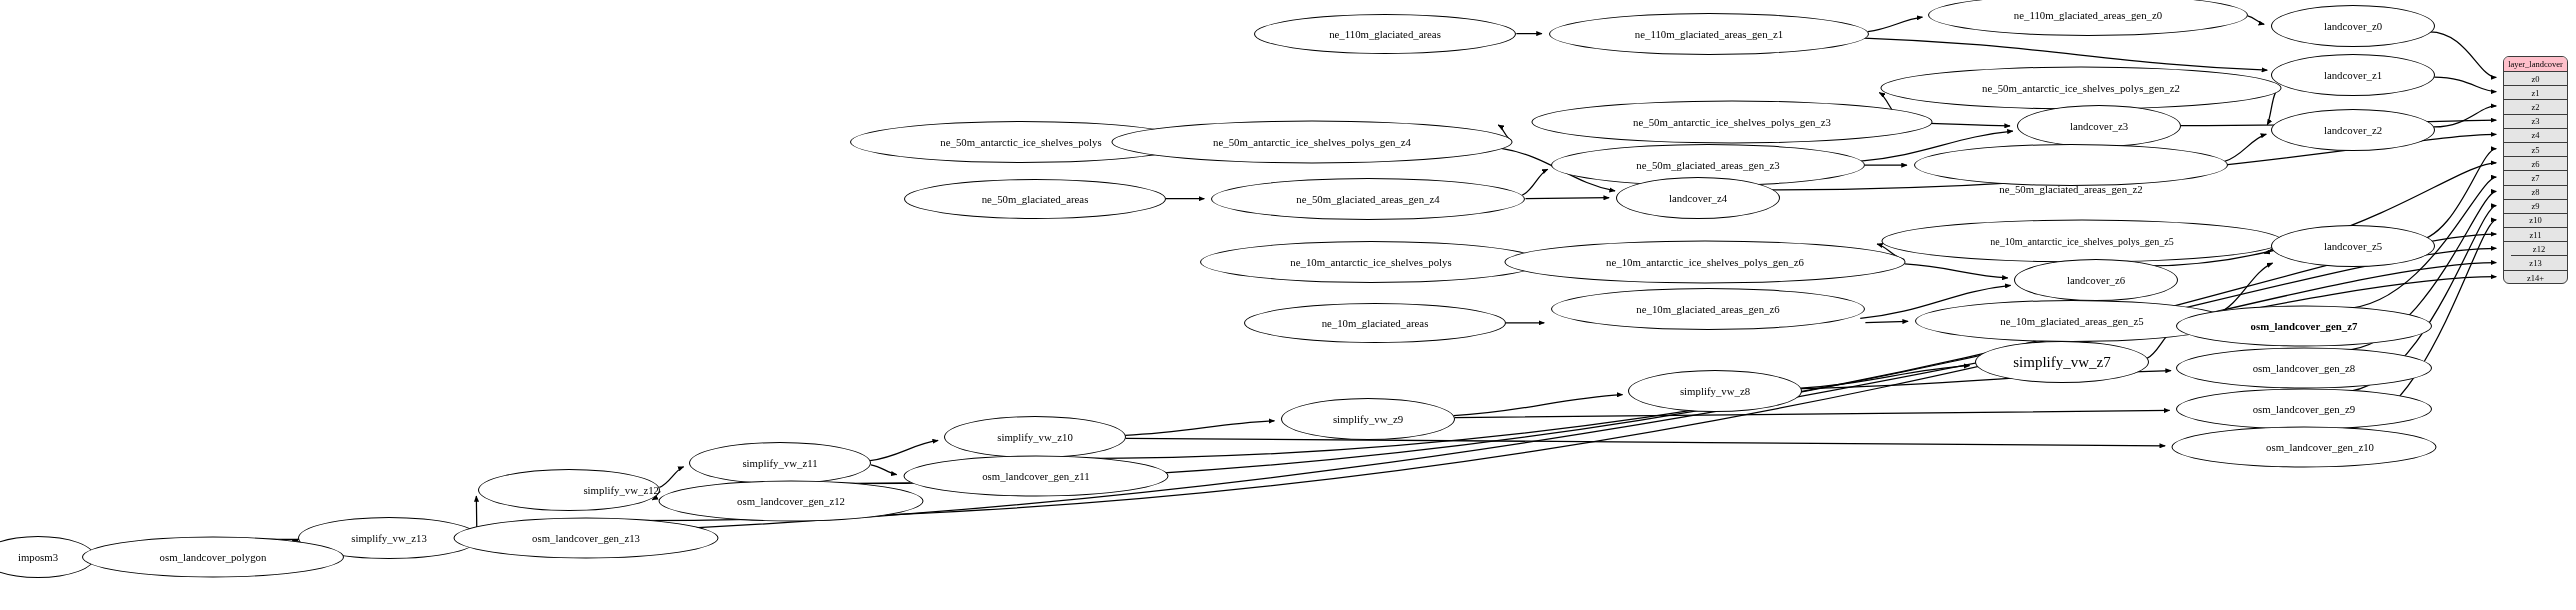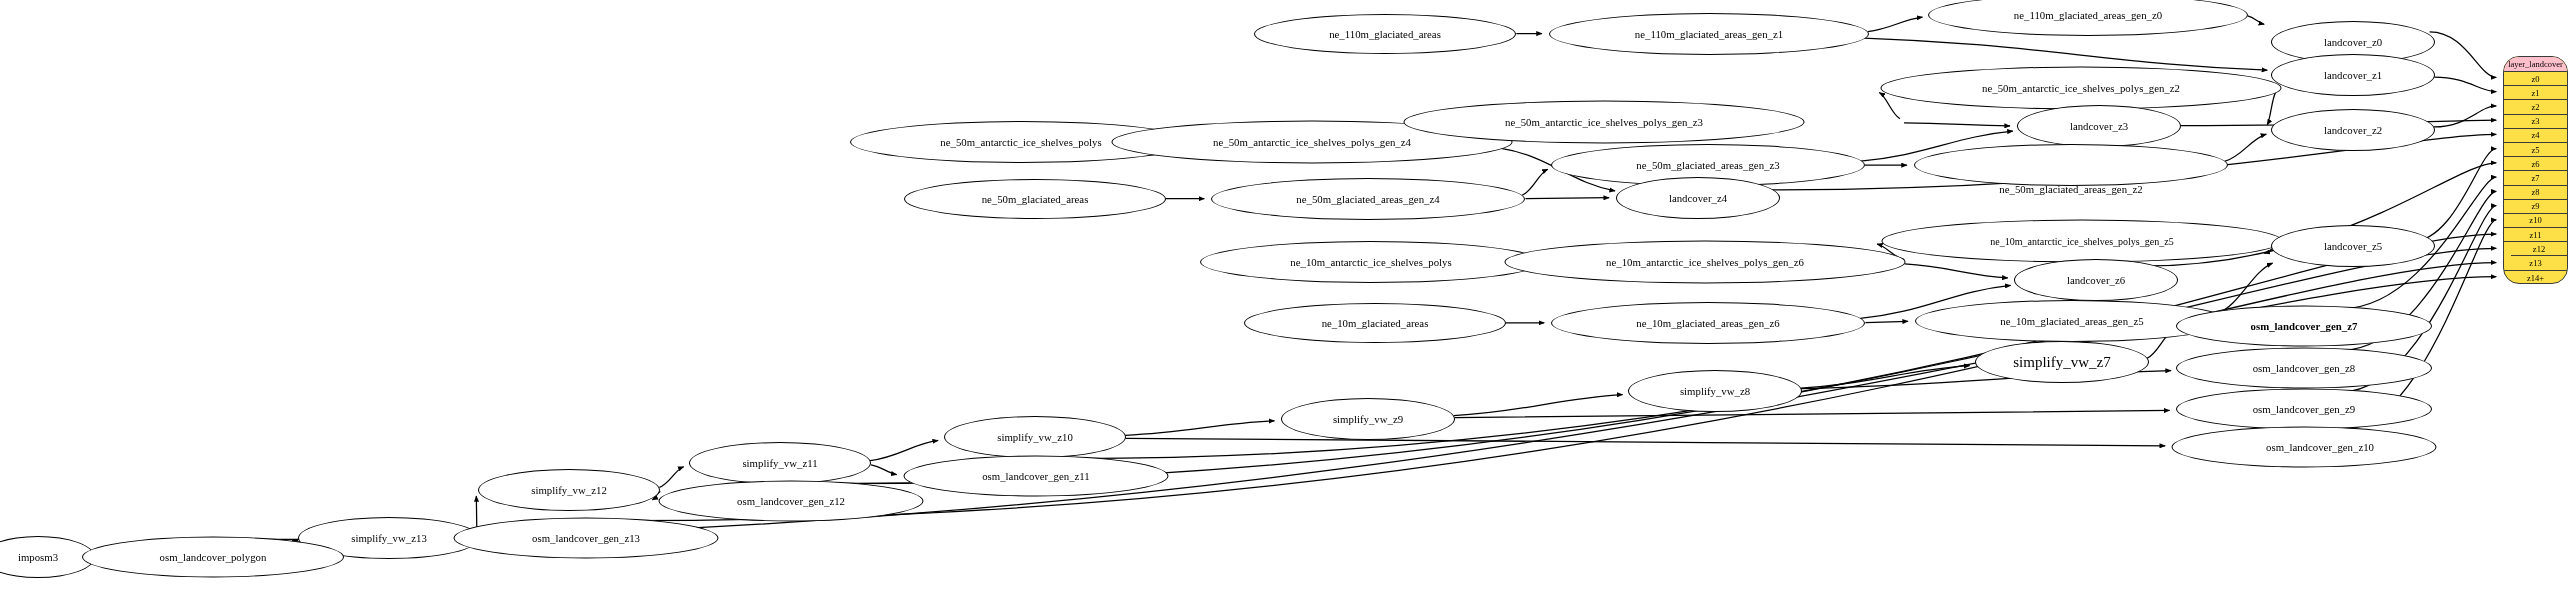--- a/index.html
+++ b/index.html
@@ -8,22 +8,22 @@
   #stage{position:relative;width:2576px;height:611px;background:#ffffff;overflow:hidden;}
   #edges{position:absolute;left:0;top:0;width:2576px;height:611px;}
   .node{position:absolute;transform:translate(-50%,-50%);
         display:flex;align-items:center;justify-content:center;
         border:0.9px solid #000000;border-radius:50%;
         background:#ffffff;color:#000000;
         font-family:"Liberation Serif","DejaVu Serif",serif;
         white-space:nowrap;box-sizing:border-box;}
   .node span{display:block;line-height:1;}
   .rec{position:absolute;transform:translate(0,-50%);
-       border:0.9px solid #3b3b3b;border-radius:16px;
-       background:#fde047;box-sizing:border-box;overflow:hidden;}
+       border:0.9px solid #3b3b3b;border-radius:6px;
+       background:#e5e5e5;box-sizing:border-box;overflow:hidden;}
   .rec .rrow{display:flex;align-items:center;justify-content:center;
              border-bottom:0.9px solid #3b3b3b;box-sizing:border-box;
              color:#000;font-family:"Liberation Serif","DejaVu Serif",serif;}
   .rec .rrow:last-child{border-bottom:none;}
   .rec .rhead{background:#ffc0cb;}
 </style>
 </head>
 <body>
 
 <div id="stage">
@@ -93,39 +93,39 @@
   <div id="node-layer">
       <div class="node" style="left: 1385px; top: 34px; width: 262px; height: 40px;">
         <span style="font-size: 10.8px;">ne_110m_glaciated_areas</span>
       </div>
       <div class="node" style="left: 1709px; top: 34px; width: 320px; height: 42px;">
         <span style="font-size: 10.8px;">ne_110m_glaciated_areas_gen_z1</span>
       </div>
       <div class="node" style="left: 2088px; top: 15px; width: 320px; height: 42px;">
         <span style="font-size: 10.8px;">ne_110m_glaciated_areas_gen_z0</span>
       </div>
-      <div class="node" style="left: 2353px; top: 42px; width: 164px; height: 42px;">
+      <div class="node" style="left: 2353px; top: 26px; width: 164px; height: 42px;">
         <span style="font-size: 10.8px;">landcover_z0</span>
       </div>
       <div class="node" style="left: 2353px; top: 75px; width: 164px; height: 42px;">
         <span style="font-size: 10.8px;">landcover_z1</span>
       </div>
       <div class="node" style="left: 2081px; top: 88px; width: 401px; height: 43px;">
         <span style="font-size: 10.8px;">ne_50m_antarctic_ice_shelves_polys_gen_z2</span>
       </div>
       <div class="node" style="left: 2353px; top: 130px; width: 164px; height: 42px;">
         <span style="font-size: 10.8px;">landcover_z2</span>
       </div>
       <div class="node" style="left: 1021px; top: 142px; width: 342px; height: 42px;">
         <span style="font-size: 10.8px;">ne_50m_antarctic_ice_shelves_polys</span>
       </div>
       <div class="node" style="left: 1312px; top: 142px; width: 401px; height: 43px;">
         <span style="font-size: 10.8px;">ne_50m_antarctic_ice_shelves_polys_gen_z4</span>
       </div>
-      <div class="node" style="left: 1604px; top: 122px; width: 401px; height: 43px;">
+      <div class="node" style="left: 1732px; top: 122px; width: 401px; height: 43px;">
         <span style="font-size: 10.8px;">ne_50m_antarctic_ice_shelves_polys_gen_z3</span>
       </div>
       <div class="node" style="left: 2099px; top: 126px; width: 164px; height: 42px;">
         <span style="font-size: 10.8px;">landcover_z3</span>
       </div>
       <div class="node" style="left: 1708px; top: 165px; width: 314px; height: 42px;">
         <span style="font-size: 10.8px;">ne_50m_glaciated_areas_gen_z3</span>
       </div>
       <div class="node" style="left: 2071px; top: 165px; width: 314px; height: 42px;">
         <span style="font-size: 10.8px; margin-top: 48px;">ne_50m_glaciated_areas_gen_z2</span>
@@ -150,21 +150,21 @@
       </div>
       <div class="node" style="left: 1705px; top: 262px; width: 401px; height: 43px;">
         <span style="font-size: 10.8px;">ne_10m_antarctic_ice_shelves_polys_gen_z6</span>
       </div>
       <div class="node" style="left: 2096px; top: 280px; width: 164px; height: 42px;">
         <span style="font-size: 10.8px;">landcover_z6</span>
       </div>
       <div class="node" style="left: 1375px; top: 323px; width: 262px; height: 40px;">
         <span style="font-size: 10.8px;">ne_10m_glaciated_areas</span>
       </div>
-      <div class="node" style="left: 1708px; top: 323px; width: 314px; height: 42px;">
+      <div class="node" style="left: 1708px; top: 309px; width: 314px; height: 42px;">
         <span style="font-size: 10.8px;">ne_10m_glaciated_areas_gen_z6</span>
       </div>
       <div class="node" style="left: 2072px; top: 321px; width: 314px; height: 42px;">
         <span style="font-size: 10.8px;">ne_10m_glaciated_areas_gen_z5</span>
       </div>
       <div class="node" style="left: 2304px; top: 326px; width: 256px; height: 41px; font-weight: bold;">
         <span style="font-size: 10.8px;">osm_landcover_gen_z7</span>
       </div>
       <div class="node" style="left: 2062px; top: 362px; width: 174px; height: 42px;">
         <span style="font-size: 15px;">simplify_vw_z7</span>
@@ -186,21 +186,21 @@
       </div>
       <div class="node" style="left: 2304px; top: 447px; width: 265px; height: 41px;">
         <span style="font-size: 10.8px; margin-left: 32px;">osm_landcover_gen_z10</span>
       </div>
       <div class="node" style="left: 780px; top: 463px; width: 182px; height: 42px;">
         <span style="font-size: 10.8px;">simplify_vw_z11</span>
       </div>
       <div class="node" style="left: 1036px; top: 476px; width: 265px; height: 41px;">
         <span style="font-size: 10.8px;">osm_landcover_gen_z11</span>
       </div>
-      <div class="node" style="left: 569px; top: 490px; width: 182px; height: 42px;">
+      <div class="node" style="left: 569px; top: 490px; width: 182px; height: 42px; justify-content: flex-end;">
         <span style="font-size: 10.8px;">simplify_vw_z12</span>
       </div>
       <div class="node" style="left: 791px; top: 501px; width: 265px; height: 41px;">
         <span style="font-size: 10.8px;">osm_landcover_gen_z12</span>
       </div>
       <div class="node" style="left: 389px; top: 538px; width: 182px; height: 42px;">
         <span style="font-size: 10.8px;">simplify_vw_z13</span>
       </div>
       <div class="node" style="left: 586px; top: 538px; width: 265px; height: 41px;">
         <span style="font-size: 10.8px;">osm_landcover_gen_z13</span>

